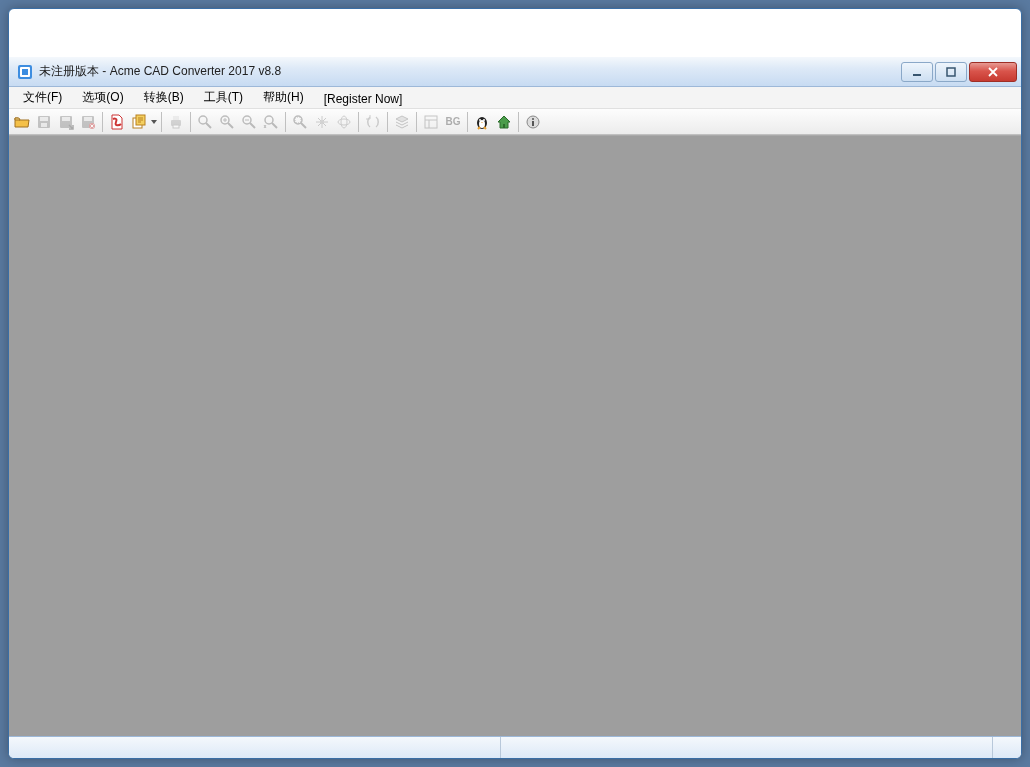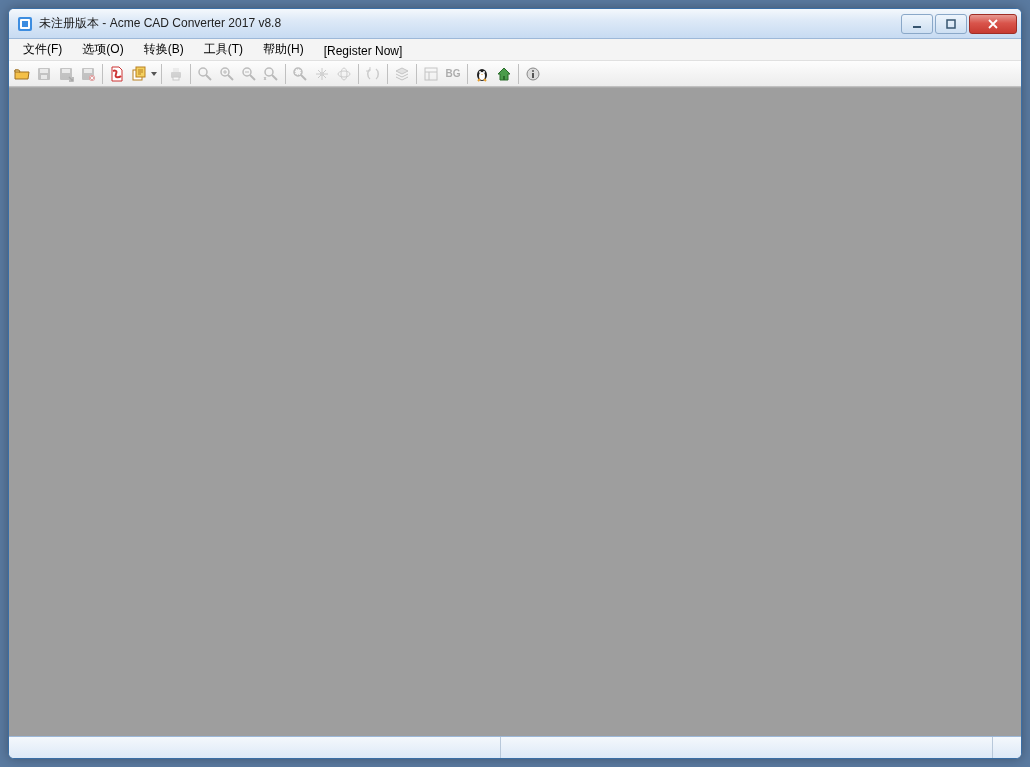--- a/index.html
+++ b/index.html
@@ -23,20 +23,21 @@
       flex-direction: column;
       overflow: hidden;
     }
     .titlebar {
       height: 30px;
       background: linear-gradient(to bottom, #f4f8fc 0%, #dde9f7 40%, #c7dbf2 100%);
       border-bottom: 1px solid #9db8d8;
       display: flex;
       align-items: center;
       padding: 0 2px 0 8px;
+      margin-top: 48px;
     }
     .titlebar-icon {
       width: 16px;
       height: 16px;
       margin-right: 6px;
       display: flex;
       align-items: center;
       justify-content: center;
     }
     .titlebar-text {

